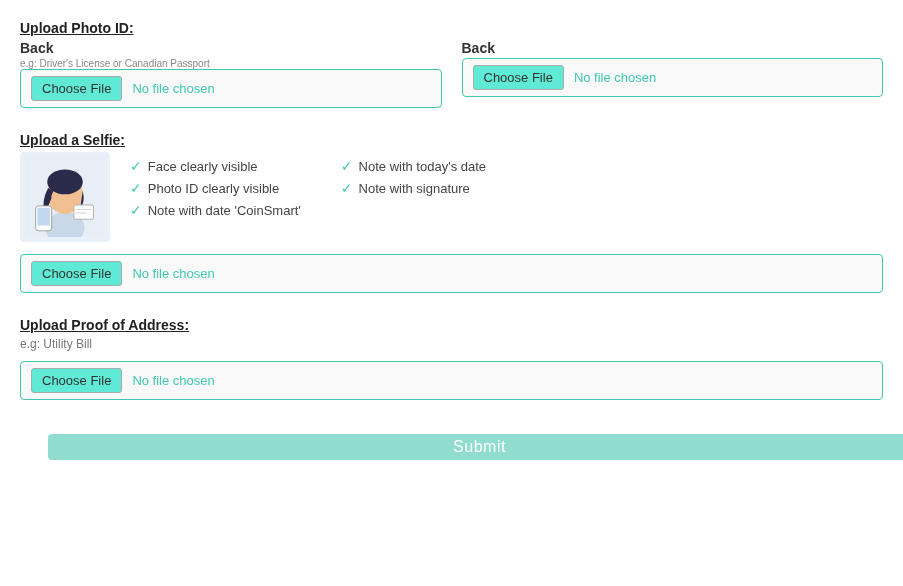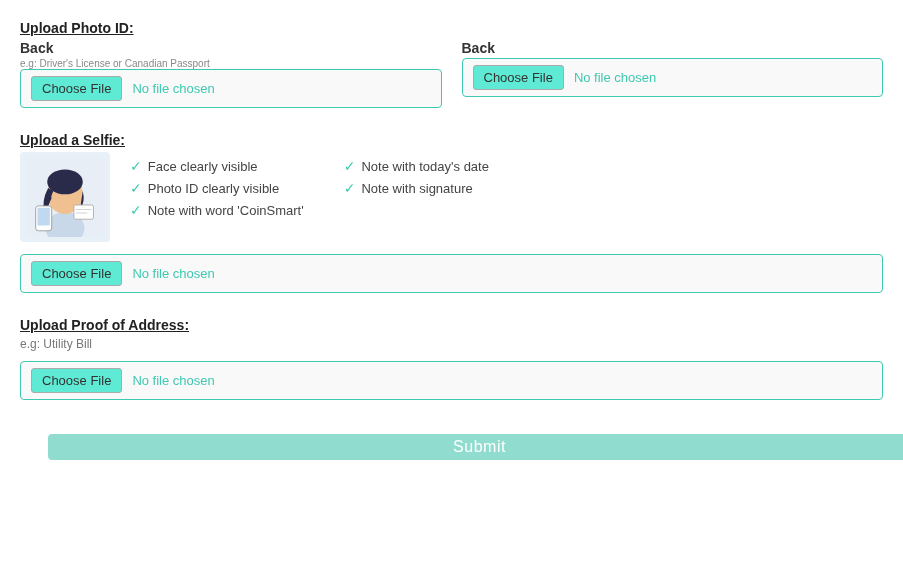--- a/index.html
+++ b/index.html
@@ -213,21 +213,21 @@
         <div class="check-item">
           <span class="check-icon">✓</span>
           <span>Face clearly visible</span>
         </div>
         <div class="check-item">
           <span class="check-icon">✓</span>
           <span>Photo ID clearly visible</span>
         </div>
         <div class="check-item">
           <span class="check-icon">✓</span>
-          <span>Note with word 'CoinSmart'</span>
+          <span>Note with date 'CoinSmart'</span>
         </div>
       </div>
       <div class="checklist-col">
         <div class="check-item">
           <span class="check-icon">✓</span>
           <span>Note with today's date</span>
         </div>
         <div class="check-item">
           <span class="check-icon">✓</span>
           <span>Note with signature</span>

